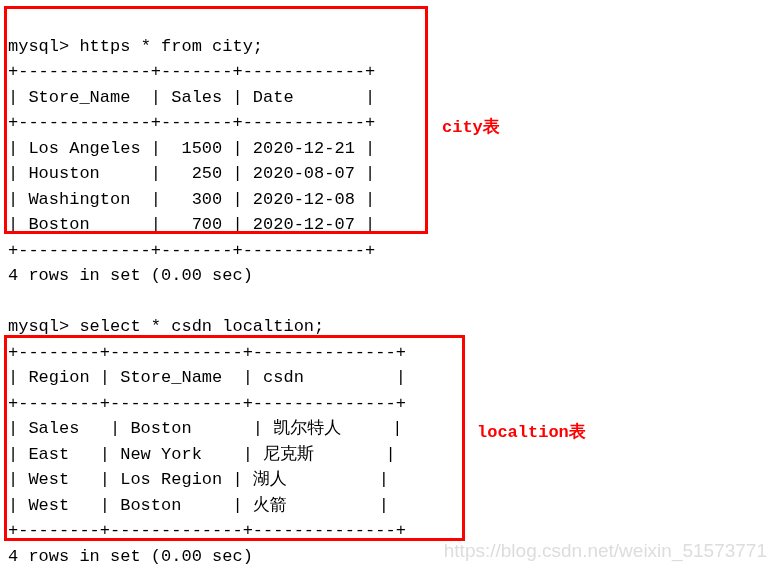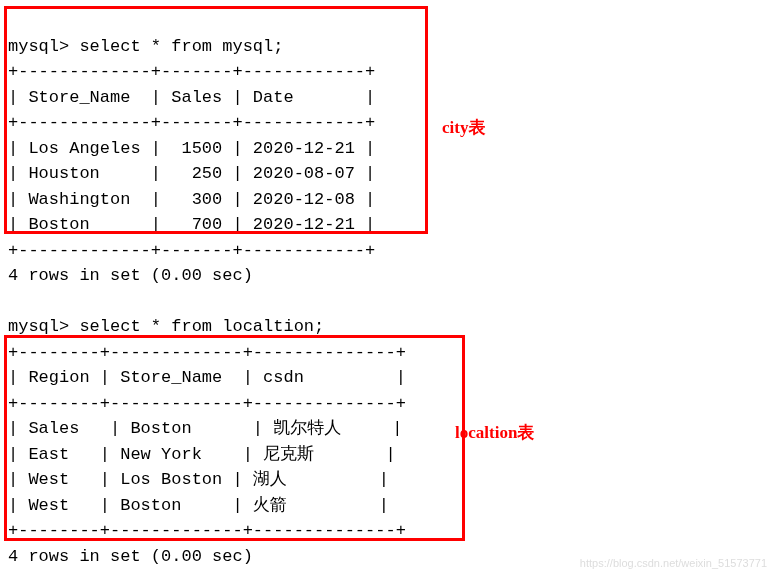--- a/index.html
+++ b/index.html
@@ -20,59 +20,59 @@
     }
     .red-box {
       position: absolute;
       border: 3px solid #ff0000;
       pointer-events: none;
     }
     .annotation {
       position: absolute;
       color: #ff0000;
       font-weight: bold;
-      font-family: Liberation Serif, serif;
+      font-family: Liberation Mono, monospace;
       font-size: 17px;
       pointer-events: none;
     }
     .watermark {
       position: absolute;
       right: 10px;
-      bottom: 6px;
+      bottom: 12px;
       color: #ddd;
       font-family: sans-serif;
-      font-size: 11px;
+      font-size: 19px;
     }
   </style>
 </head>
 <body>
 
 <div class="terminal">
-<span>mysql&gt; </span><span>select * from mysql;</span>
+<span>mysql&gt; </span><span>https * from city;</span>
 <span>+-------------+-------+------------+</span>
 <span>| Store_Name  | Sales | Date       |</span>
 <span>+-------------+-------+------------+</span>
 <span>| Los Angeles |  1500 | 2020-12-21 |</span>
 <span>| Houston     |   250 | 2020-08-07 |</span>
 <span>| Washington  |   300 | 2020-12-08 |</span>
-<span>| Boston      |   700 | 2020-12-21 |</span>
+<span>| Boston      |   700 | 2020-12-07 |</span>
 <span>+-------------+-------+------------+</span>
 <span>4 rows in set (0.00 sec)</span>
 
-<span>mysql&gt; </span><span>select * from localtion;</span>
+<span>mysql&gt; </span><span>select * csdn localtion;</span>
 <span>+--------+-------------+--------------+</span>
 <span>| Region | Store_Name  | csdn         |</span>
 <span>+--------+-------------+--------------+</span>
 <span>| Sales   | Boston      | 凯尔特人     |</span>
 <span>| East   | New York    | 尼克斯       |</span>
-<span>| West   | Los Boston | 湖人         |</span>
+<span>| West   | Los Region | 湖人         |</span>
 <span>| West   | Boston     | 火箭         |</span>
 <span>+--------+-------------+--------------+</span>
 <span>4 rows in set (0.00 sec)</span>
 </div>
 
 <div class="red-box" style="left:4px; top:6px; width:418px; height:222px;"></div>
 <div class="annotation" style="left:442px; top:115px;">city表</div>
 
 <div class="red-box" style="left:4px; top:335px; width:455px; height:200px;"></div>
-<div class="annotation" style="left:455px; top:420px;">localtion表</div>
+<div class="annotation" style="left:477px; top:420px;">localtion表</div>
 
 <div class="watermark">https://blog.csdn.net/weixin_51573771</div>
 
 </body></html>

